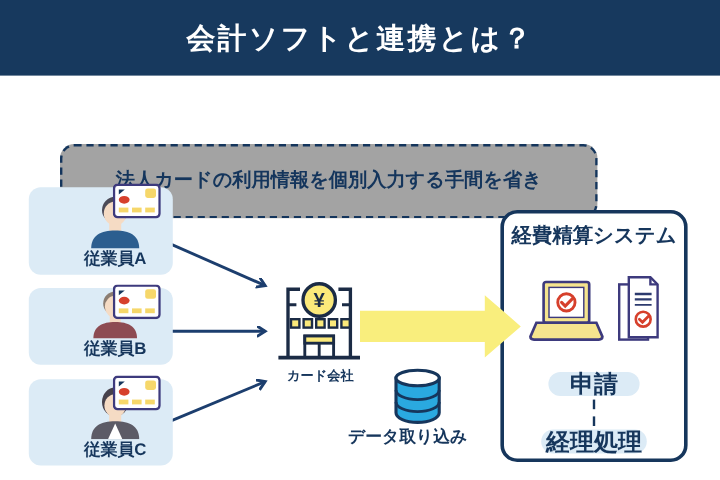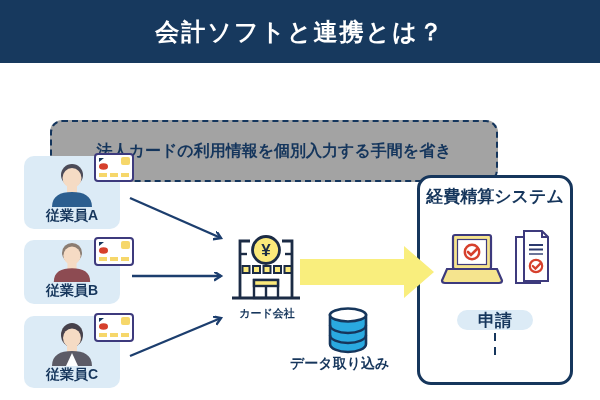--- a/index.html
+++ b/index.html
@@ -16,21 +16,21 @@
   
   .summary{
     position:absolute;left:50px;top:78px;width:448px;height:62px;box-sizing:border-box;
     background:#a3a3a3;border:2px dashed #14355c;border-radius:12px;
     display:flex;flex-direction:column;align-items:center;justify-content:center;margin-top:42px;
   }
   .summary-line{color:#14355c;font-size:16px;font-weight:bold;line-height:1.55;}
   
   .emp-card{
     position:absolute;left:24px;width:96px;background:#dcebf6;border-radius:10px;
-    display:flex;flex-direction:column;align-items:center;justify-content:flex-end;z-index:1;
+    display:flex;flex-direction:column;align-items:center;justify-content:flex-end;z-index:1;padding-left:24px;
   }
   .emp-a{top:156px;height:73px;}
   .emp-b{top:240px;height:64px;}
   .emp-c{top:316px;height:72px;}
   .emp-label{color:#16365c;font-size:14px;font-weight:bold;margin-bottom:4px;}
   .person{margin-bottom:0px;}
   .credit-card{position:absolute;left:70px;top:-3px;z-index:2;}
   
   .flow-arrows{position:absolute;left:0;top:0;z-index:1;pointer-events:none;}
   
@@ -52,21 +52,21 @@
     position:absolute;left:417px;top:175px;width:156px;height:210px;box-sizing:border-box;
     background:#ffffff;border:3px solid #16365c;border-radius:14px;z-index:2;
     display:flex;flex-direction:column;align-items:center;gap:12px;
   }
   .system-title{color:#16365c;font-size:17px;font-weight:bold;margin-top:7px;letter-spacing:0px;}
   .system-icons{display:flex;align-items:flex-end;gap:10px;margin-top:9px;height:56px;}
   .steps{display:flex;flex-direction:column;align-items:center;margin-top:13px;}
   .pill{
     width:76px;height:20px;border-radius:10px;background:#dcebf6;
     display:flex;align-items:center;justify-content:center;
-    color:#16365c;font-size:17px;font-weight:bold;
+    color:#16365c;font-size:20px;font-weight:bold;
   }
   .pill-wide{width:88px;}
   .step-dash{width:2px;height:8px;background:#16365c;margin:3px 0;}
 </style>
 </head>
 <body>
 
 <div class="canvas">
 
   <div class="header">
@@ -195,16 +195,17 @@
         <line x1="15" y1="20.5" x2="29" y2="20.5" stroke="#2c3a6e" stroke-width="2"></line>
         <line x1="15" y1="25" x2="29" y2="25" stroke="#2c3a6e" stroke-width="1.4"></line>
         <circle cx="22" cy="37" r="6.2" fill="none" stroke="#d6402c" stroke-width="2.2"></circle>
         <path d="M18.8,37 l2.6,2.6 l5.2,-5.2" fill="none" stroke="#d6402c" stroke-width="2.3" stroke-linecap="round"></path>
       </svg>
     </div>
     <div class="steps">
       <div class="pill">申請</div>
       <div class="step-dash"></div>
       <div class="step-dash"></div>
+      <div class="pill pill-wide">経理処理</div>
     </div>
   </div>
 
 </div>
 
 </body></html>

